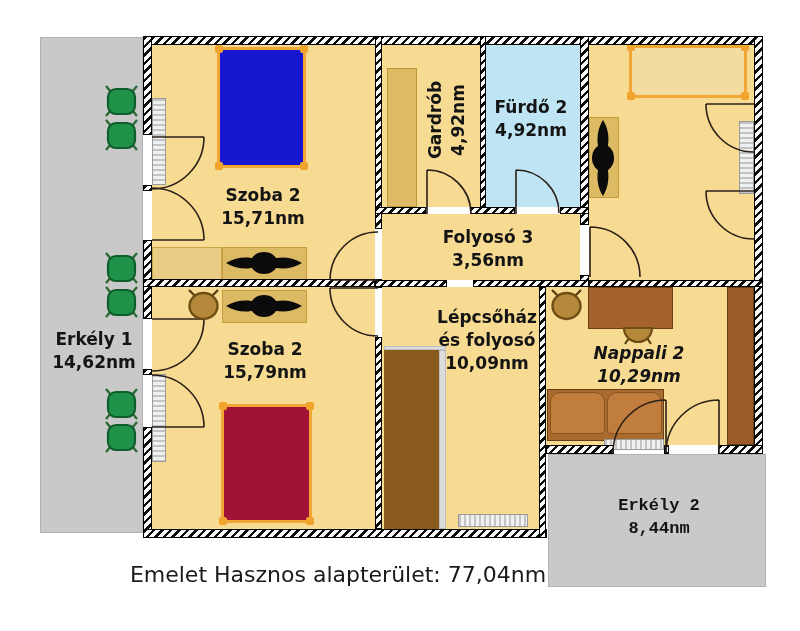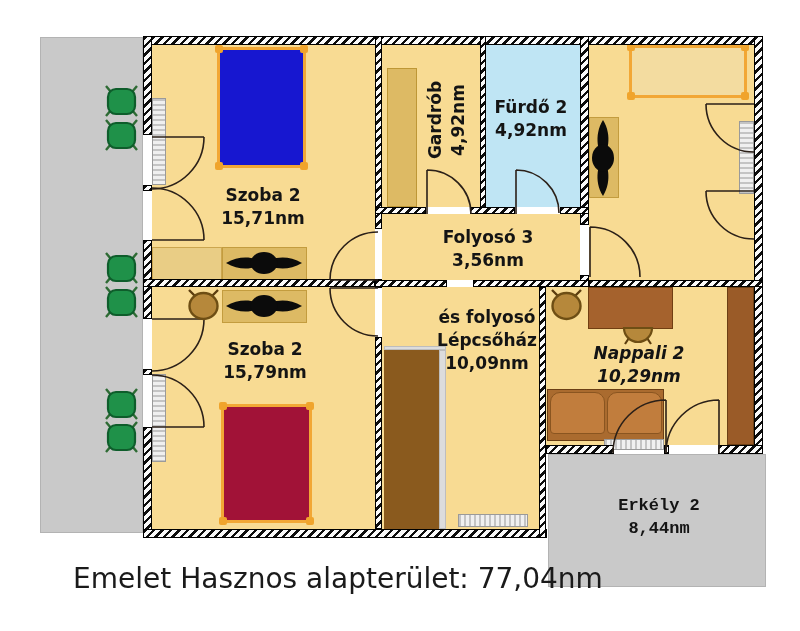--- a/index.html
+++ b/index.html
@@ -32,21 +32,21 @@
   .cushion{position:absolute;background:#c17d3d;border:1px solid #8a5520;border-radius:10px 10px 4px 4px;box-sizing:border-box;}
   .closet{position:absolute;background:#ddba64;border:1px solid #be9736;box-sizing:border-box;}
   
   .lbl{position:absolute;transform:translateX(-50%);text-align:center;color:#141414;
        font-weight:bold;font-size:17px;line-height:23px;white-space:nowrap;}
   .lbl span{display:block;}
   .lbl.rot{transform:translate(-50%,-50%) rotate(-90deg);}
   .note{position:absolute;left:340px;top:543px;transform:translateX(-50%);
         font-size:14px;color:#1a1a1a;white-space:nowrap;}
   .total{position:absolute;left:338px;top:562px;transform:translateX(-50%);
-         font-size:28px;color:#1a1a1a;white-space:nowrap;}
+         font-size:22px;color:#1a1a1a;white-space:nowrap;}
   svg.overlay{position:absolute;left:0;top:0;pointer-events:none;}
 </style>
 </head>
 <body>
 
 <div id="stage">
 
   <div class="balcony" style="left:40px;top:37px;width:103px;height:496px;"></div>
   <div class="balcony" style="left:548px;top:454px;width:218px;height:133px;"></div>
 
@@ -198,28 +198,32 @@
   </div>
   <div class="lbl" style="left:531px;top:96px;">
     <span>Fürdő 2</span>
     <span>4,92nm</span>
   </div>
   <div class="lbl" style="left:488px;top:226px;">
     <span>Folyosó 3</span>
     <span>3,56nm</span>
   </div>
   <div class="lbl" style="left:487px;top:306px;">
+    <span>Lépcsőház</span>
     <span>és folyosó</span>
-    <span>Lépcsőház</span>
     <span>10,09nm</span>
   </div>
   <div class="lbl" style="left:639px;top:342px;font-style:italic;">
     <span>Nappali 2</span>
     <span>10,29nm</span>
   </div>
+  <div class="lbl" style="left:94px;top:328px;">
+    <span>Erkély 1</span>
+    <span>14,62nm</span>
+  </div>
   <div class="lbl" style="left:659px;top:494px;font-family:Liberation Mono, monospace;">
     <span>Erkély 2</span>
     <span>8,44nm</span>
   </div>
 
   <div class="total">Emelet Hasznos alapterület: 77,04nm</div>
 
 </div>
 
 </body></html>

